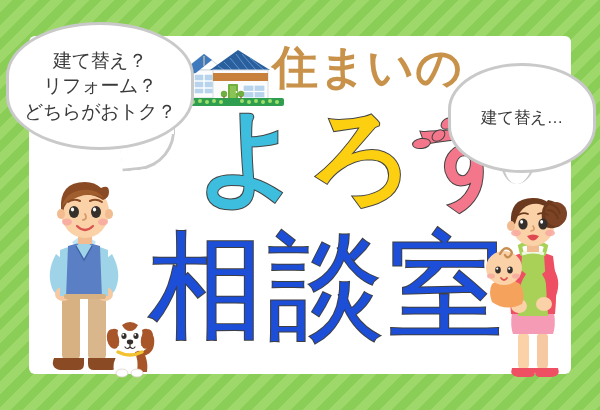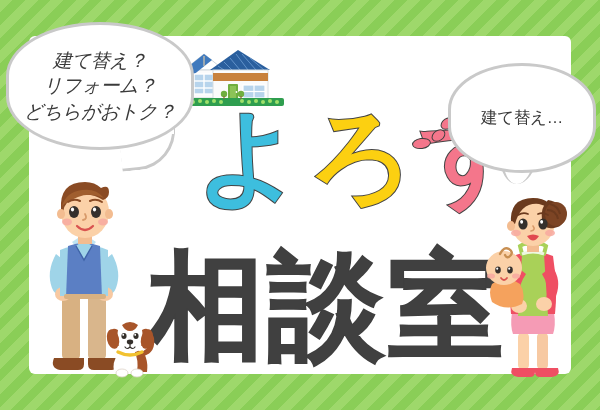--- a/index.html
+++ b/index.html
@@ -36,21 +36,21 @@
     box-sizing:border-box;
     display:flex;align-items:center;justify-content:center;
     text-align:center;
     color:#3a3a3a;
   }
   .bubble .lines{line-height:1.33;}
   .bubble .lines span{display:block;white-space:nowrap;}
 
   .bubble-left{
     left:6px;top:22px;width:188px;height:128px;
-    font-size:19px;letter-spacing:-0.4px;font-style:italic;
+    font-size:19px;letter-spacing:-0.4px;
   }
   .bubble-right{
     left:448px;top:63px;width:148px;height:110px;
     font-size:16.5px;letter-spacing:-0.3px;
   }
   
   .tail{position:absolute;}
   .tail-left{
     left:120px;top:124px;width:54px;height:42px;
     background:#fff;
@@ -93,23 +93,23 @@
   .title-yorosu b{
     display:inline-block;font-weight:bold;
     -webkit-text-stroke:2px #444;
     paint-order:stroke fill;
   }
   .c-blue{color:#3dbede;}
   .c-yellow{color:#fcd011;}
   .c-pink{color:#f4768b;}
 
   .title-soudan{
-    position:absolute;left:148px;top:248px;
-    font-size:116px;font-weight:bold;line-height:1;
-    letter-spacing:4px;color:#404040;
+    position:absolute;left:148px;top:228px;
+    font-size:116px;font-weight:normal;line-height:1;
+    letter-spacing:4px;color:#1d4ed8;
     font-family:"DejaVu Sans",sans-serif;
     -webkit-text-stroke:2px #3f3f3f;
     paint-order:stroke fill;
     white-space:nowrap;
   }
 
   
   .sparkle{position:absolute;}
   .sparkle i{
     position:absolute;display:block;
@@ -184,20 +184,21 @@
           <circle cx="97" cy="58" r="2"></circle>
       </g>
 
       <circle cx="44" cy="50" r="3.2" fill="#6fae3f"></circle>
       <rect x="43.4" y="52" width="1.2" height="3" fill="#8a6a3a"></rect>
       <circle cx="61" cy="50" r="3.2" fill="#6fae3f"></circle>
       <rect x="60.4" y="52" width="1.2" height="3" fill="#8a6a3a"></rect>
     </svg>
   </div>
 
+  <div class="title-sumai">住まいの</div>
 
   <div class="title-yorosu">
     <b class="c-blue">よ</b><b class="c-yellow">ろ</b><b class="c-pink">す</b>
   </div>
 
   <div class="sparkle" style="left:424px;top:118px;width:40px;height:40px;">
     <i style="left:16px;top:0px;width:13px;height:9px;transform:rotate(-35deg);"></i>
     <i style="left:7px;top:12px;width:13px;height:9px;transform:rotate(-35deg);"></i>
     <i style="left:-12px;top:20px;width:17px;height:9px;transform:rotate(-8deg);"></i>
   </div>

